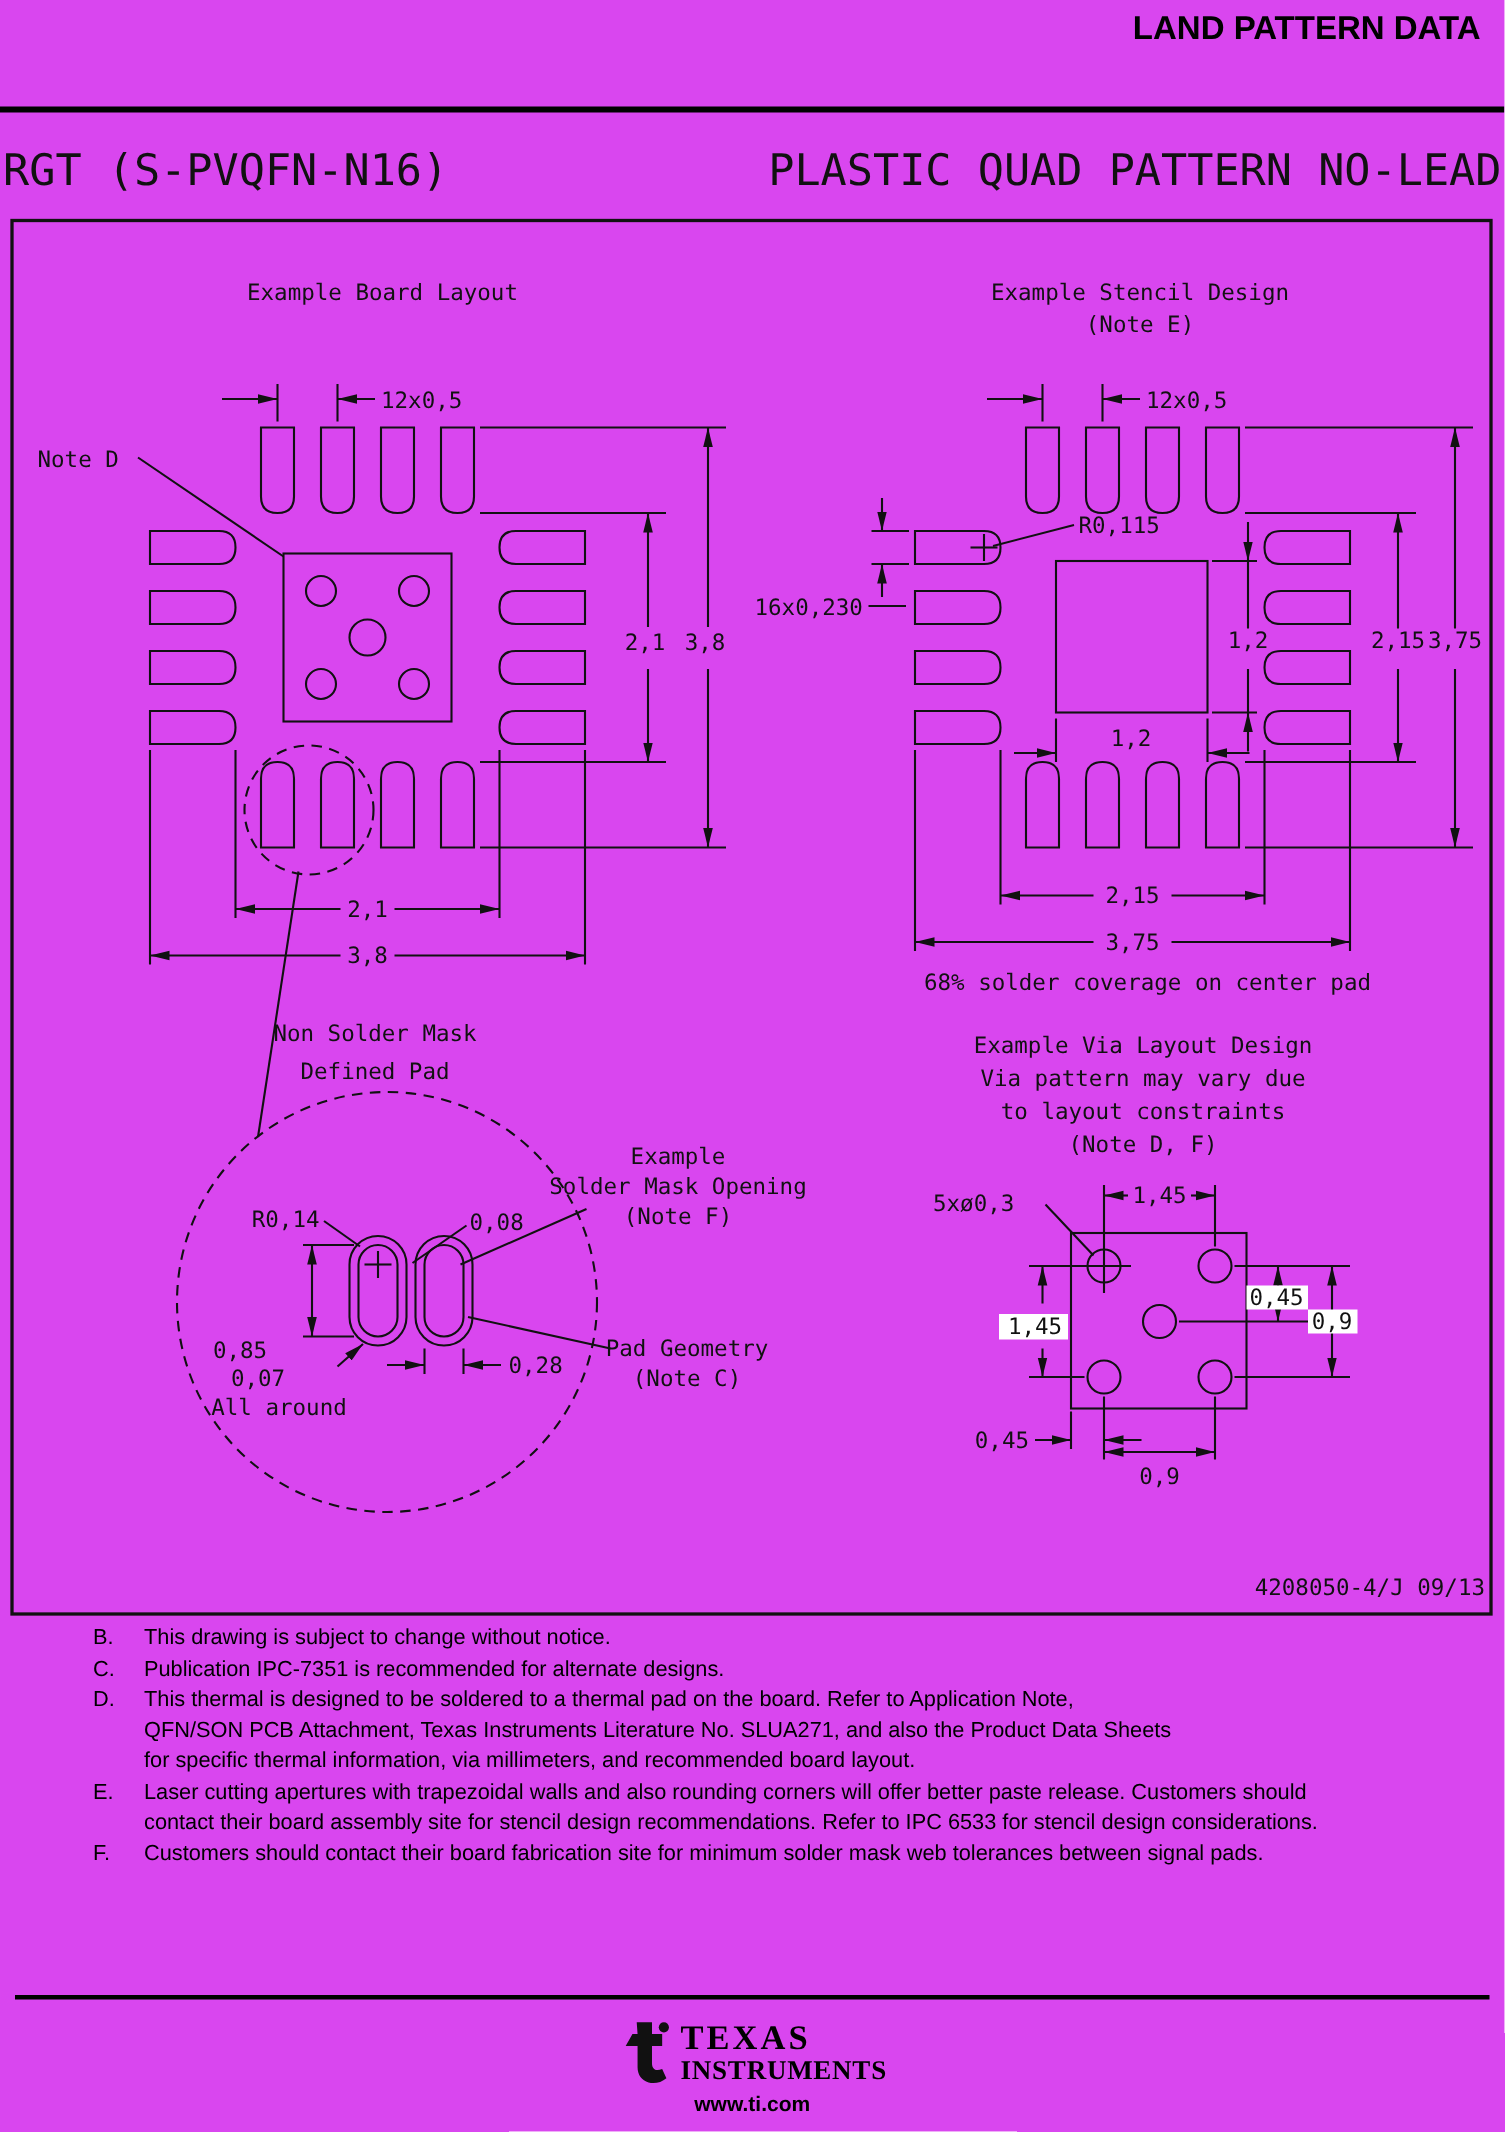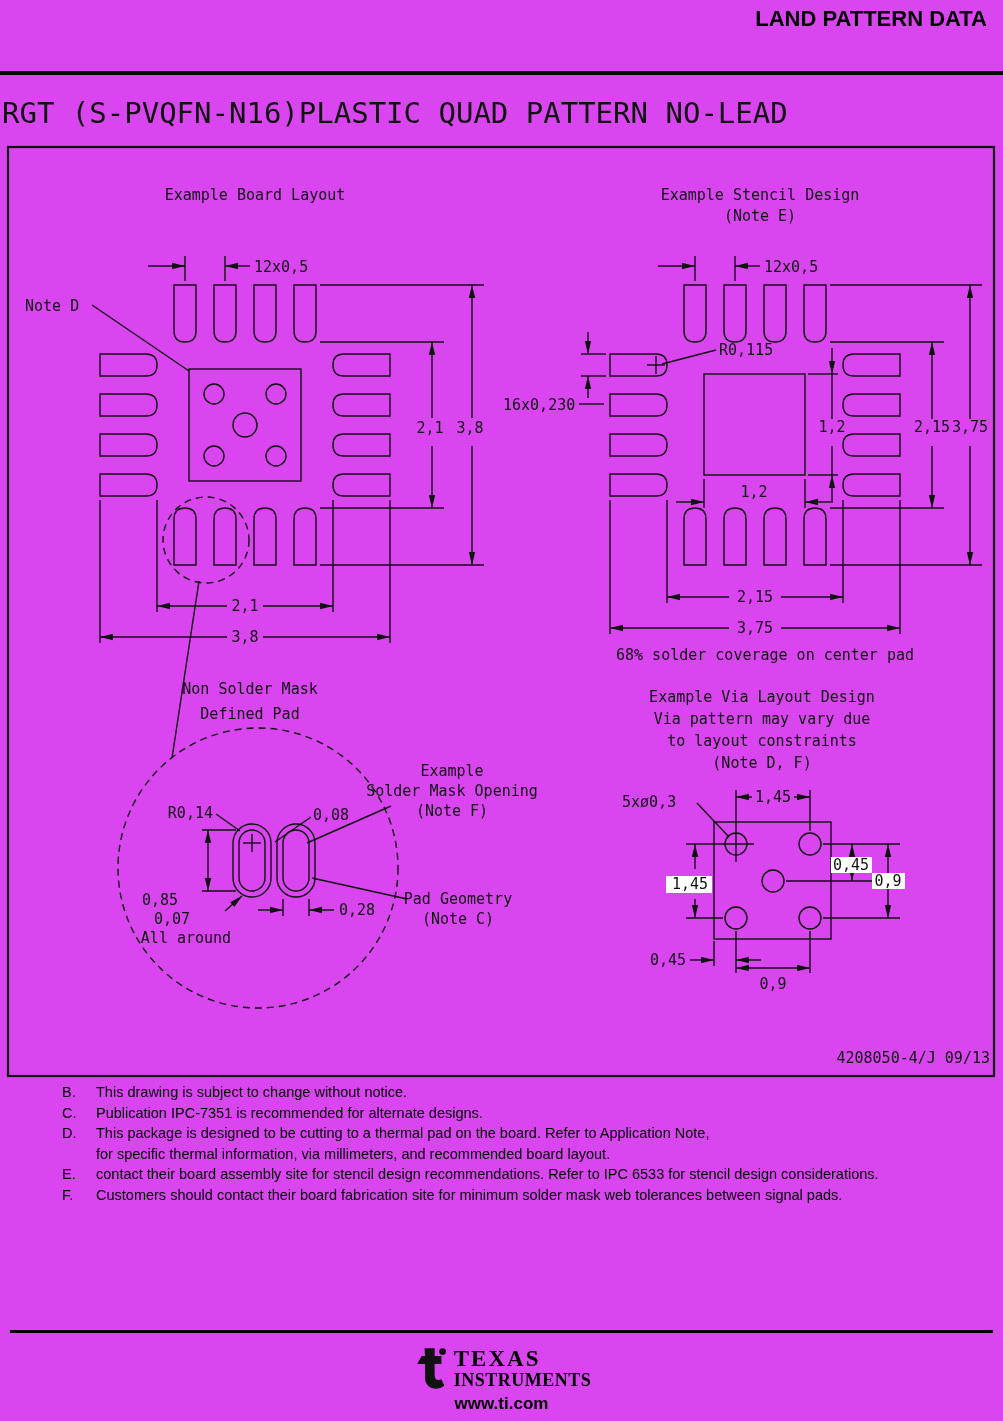--- a/index.html
+++ b/index.html
@@ -7,42 +7,42 @@
   body { width:1003px; height:1421px; font-family:"DejaVu Sans Mono", monospace; color:#111; }
   .page { position:relative; width:1003px; height:1421px; background:#d946ef; overflow:hidden; }
 
   .doc-title { position:absolute; top:6px; right:16px; font-family:"Liberation Sans", sans-serif;
                font-weight:bold; font-size:22px; color:#000; }
   .rule { position:absolute; background:#000; }
   .rule-top { top:71px; left:0; width:1003px; height:4px; }
   .rule-bottom { top:1330px; left:10px; width:983px; height:3px; }
 
   .pkg-row { position:absolute; top:96px; left:2px; width:999px; display:flex;
-             font-size:29px; white-space:nowrap; }
+             justify-content:space-between; font-size:29px; white-space:nowrap; }
 
   svg.drawing { position:absolute; top:0; left:0; }
   .frame { fill:none; stroke:#111; stroke-width:2.2px; }
   .draw line, .draw path, .draw rect, .draw circle { fill:none; stroke:#111; stroke-width:1.4px; }
   .draw .lblbg { fill:#ffffff; stroke:none; }
   .draw text { fill:#111; stroke:none; font-size:15px; font-family:"DejaVu Sans Mono", monospace; }
   .dash { stroke-dasharray:7 5; }
 
   .notes { position:absolute; top:1082px; left:2px; width:999px;
            font-family:"Liberation Sans", sans-serif; font-size:14.5px; color:#000; }
   .note-row { display:grid; grid-template-columns:60px 34px 1fr; }
   .notes-label, .note-key { line-height:20.5px; font-weight:normal; }
   .note-line { line-height:20.5px; white-space:nowrap; }
 
   .footer { position:absolute; top:1347px; left:0; width:100%;
             display:flex; flex-direction:column; align-items:center;
             font-family:"Liberation Serif", serif; color:#000; }
   .logo-row { display:flex; align-items:center; gap:8px; }
   .brand-top { font-weight:bold; font-size:23px; letter-spacing:2px; line-height:1.05; }
   .brand-bottom { font-weight:bold; font-size:18px; letter-spacing:0.5px; line-height:1.05; }
-  .site { margin-top:4px; font-family:"Liberation Sans", sans-serif; font-weight:bold; font-size:17px;text-align:center; }
+  .site { margin-top:4px; font-family:"Liberation Sans", sans-serif; font-weight:bold; font-size:14px;text-align:center; }
 </style>
 </head>
 <body>
 
 <div class="page">
 
   <div class="doc-title">LAND PATTERN DATA</div>
   <div class="rule rule-top"></div>
 
   <div class="pkg-row">
@@ -335,28 +335,30 @@
       <span class="notes-label"></span>
       <span class="note-key">C.</span>
       <div class="note-text">
           <div class="note-line">Publication IPC-7351 is recommended for alternate designs.</div>
         </div>
     </div>
     <div class="note-row">
       <span class="notes-label"></span>
       <span class="note-key">D.</span>
       <div class="note-text">
-        <div class="note-line">This package is designed to be cutting to a thermal pad on the board.  Refer to Application Note,</div>
+        <div class="note-line">This thermal is designed to be soldered to a thermal pad on the board.  Refer to Application Note,</div>
+        <div class="note-line">QFN/SON PCB Attachment, Texas Instruments Literature No. SLUA271, and also the Product Data Sheets</div>
         <div class="note-line">for specific thermal information, via millimeters, and recommended board layout.</div>
       </div>
     </div>
     <div class="note-row">
       <span class="notes-label"></span>
       <span class="note-key">E.</span>
       <div class="note-text">
+        <div class="note-line">Laser cutting apertures with trapezoidal walls and also rounding corners will offer better paste release.  Customers should</div>
         <div class="note-line">contact their board assembly site for stencil design recommendations.  Refer to IPC 6533 for stencil design considerations.</div>
       </div>
     </div>
     <div class="note-row">
       <span class="notes-label"></span>
       <span class="note-key">F.</span>
       <div class="note-text">
           <div class="note-line">Customers should contact their board fabrication site for minimum solder mask web tolerances between signal pads.</div>
         </div>
     </div>

